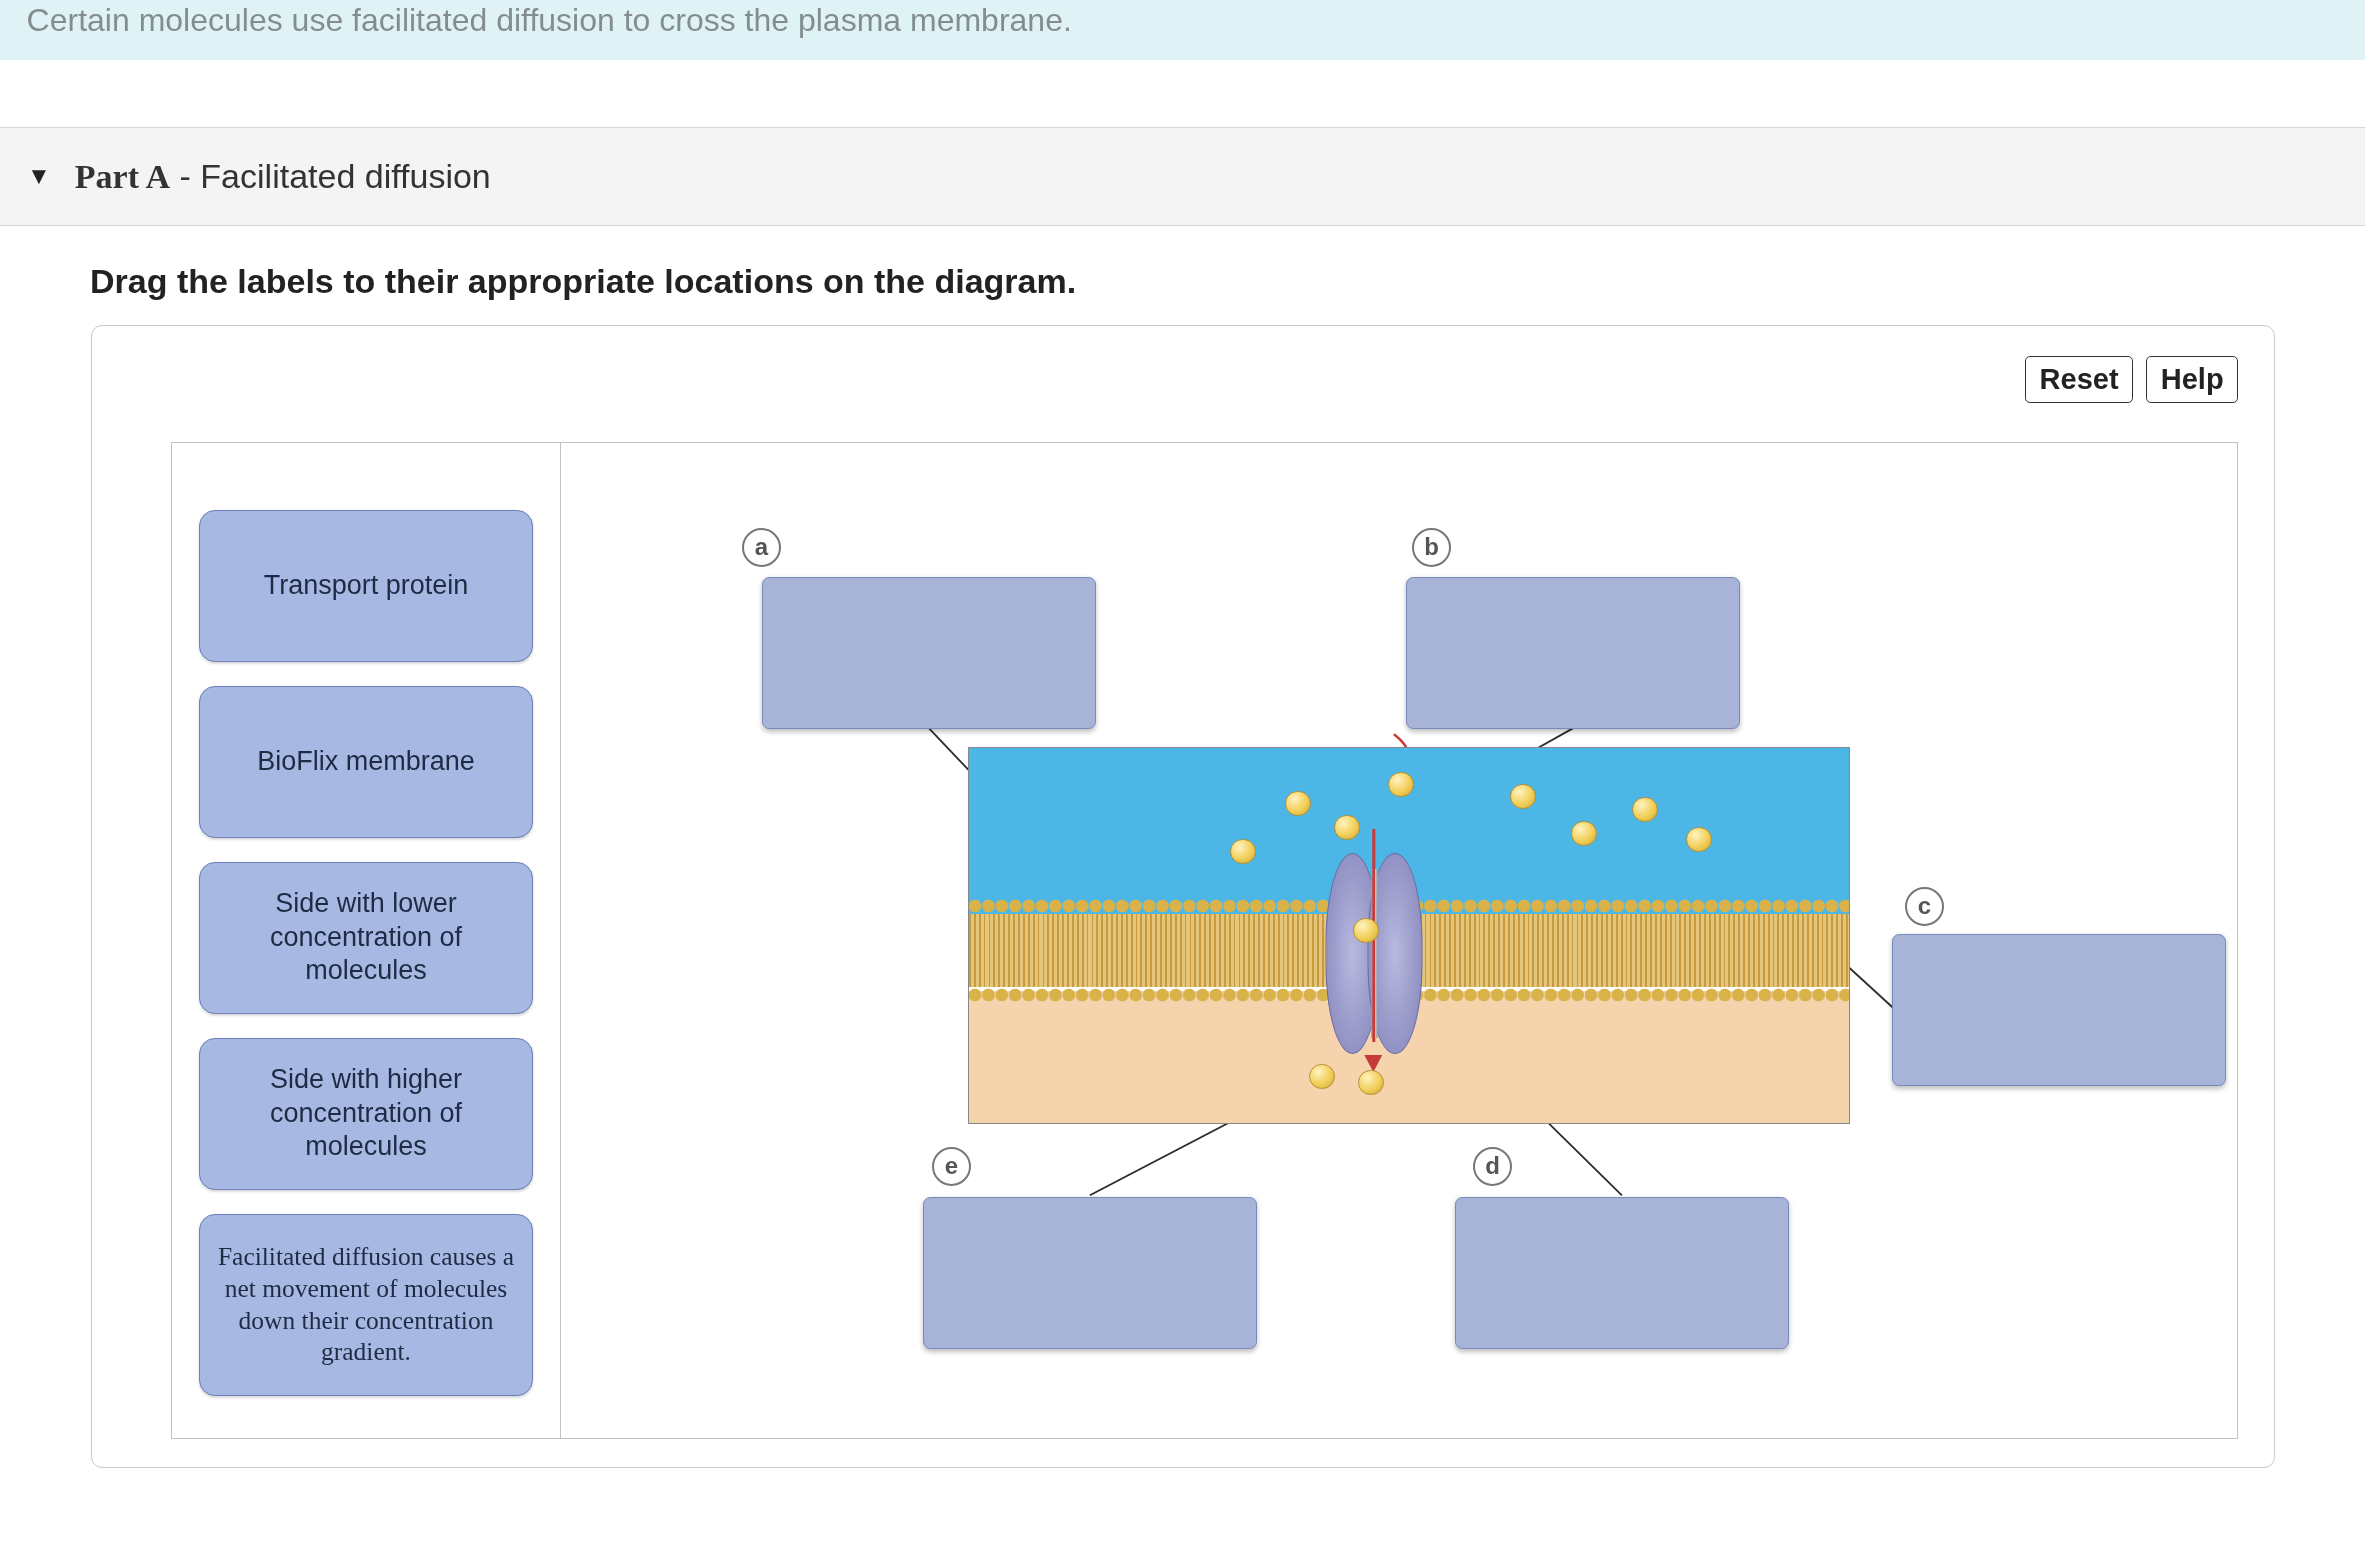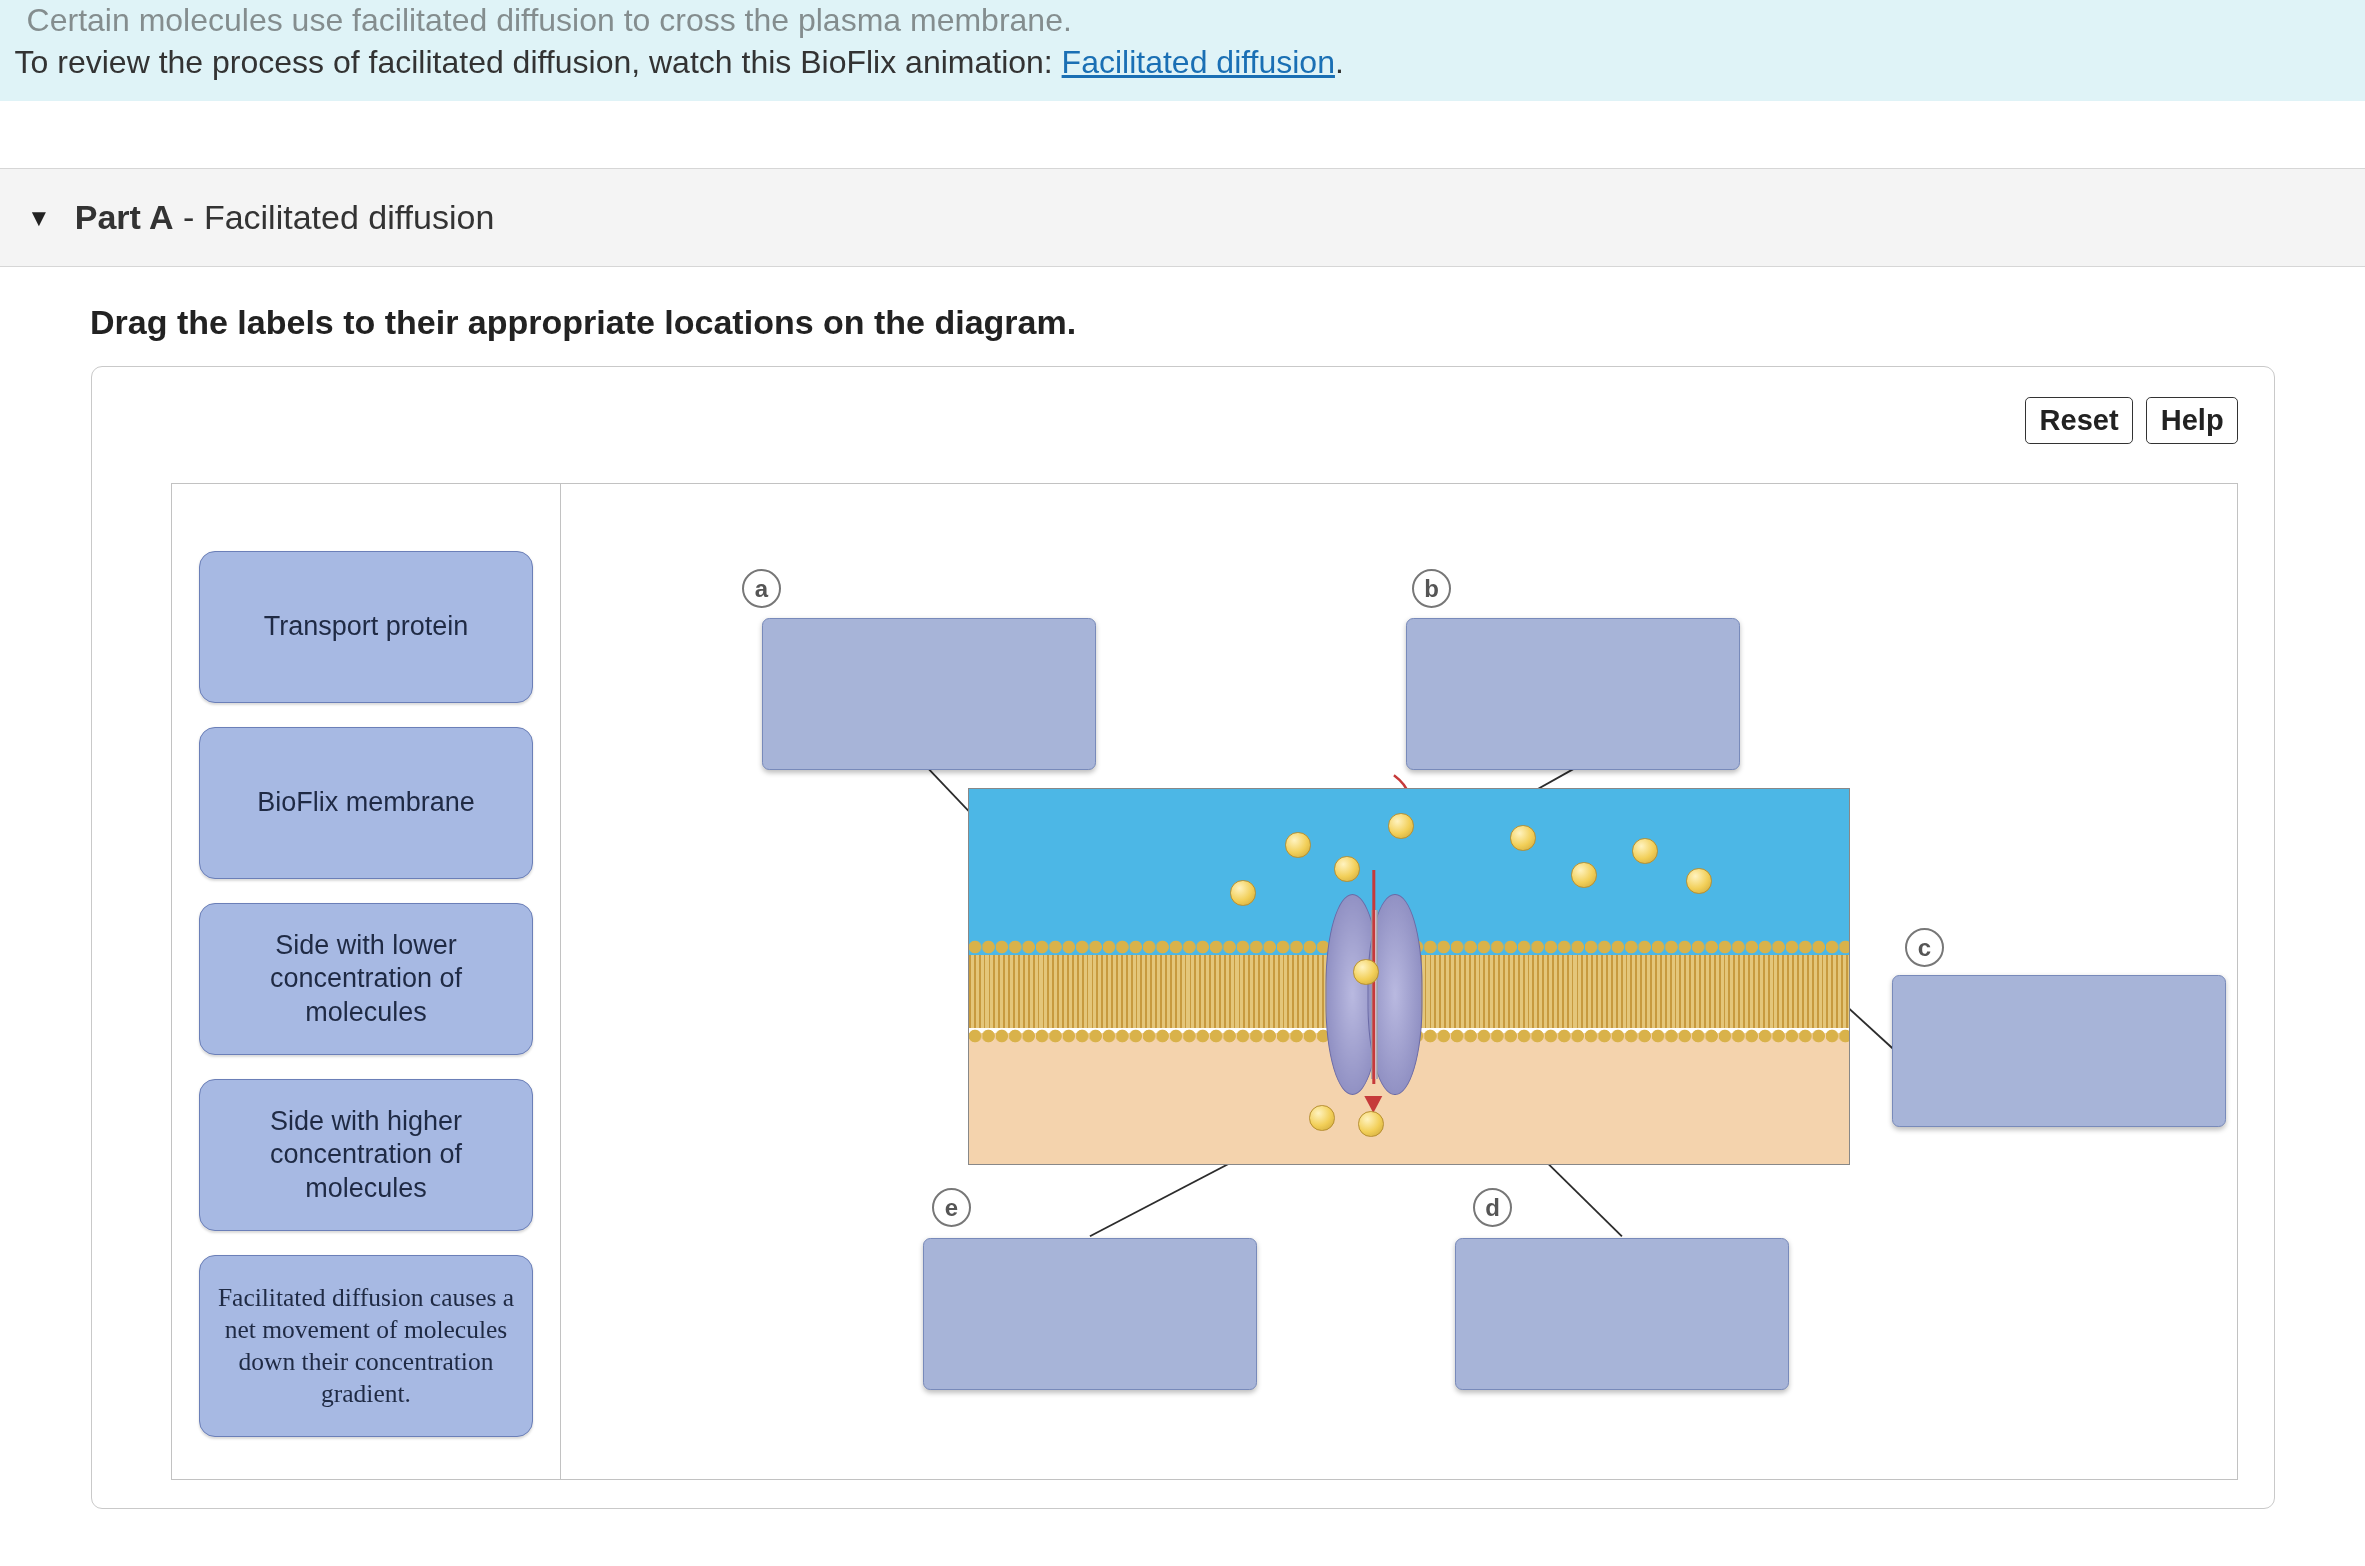--- a/index.html
+++ b/index.html
@@ -20,21 +20,21 @@
     border-bottom: 0.6px solid #d6d6d6;
     background: #f4f4f4;
     padding: 29px 27px 29px 27px;
     display: flex;
     align-items: center;
     gap: 24px;
     margin-top: 67px;
   }
   .collapse-caret { font-size: 24px; line-height: 1; color: #222; }
   .part-title { font-size: 34px; font-weight: 400; }
-  .part-title .bold { font-weight: 700; }
+  .part-title .bold { font-weight: 700; font-family: Liberation Serif, serif; }
 
   .instruction {
     font-size: 34px;
     font-weight: 700;
     padding: 36px 0 24px 90px;
     color: #222;
   }
 
   .activity-frame {
     margin: 0 91px 0 91px;
@@ -190,23 +190,20 @@
 
   
   svg.pointers { position:absolute; left:0; top:0; width:100%; height:100%; pointer-events:none; }
   svg.pointers line { stroke:#2c2c2c; stroke-width:3; }
 </style>
 </head>
 <body>
 
 <div class="intro-banner">
   <div class="line1">Certain molecules use facilitated diffusion to cross the plasma membrane.</div>
-  <div class="line2">
-    <span>To review the process of facilitated diffusion, watch this BioFlix animation: </span><a href="#">Facilitated diffusion</a><span>.</span>
-  </div>
 </div>
 
 <div class="part-header">
   <span class="collapse-caret">▼</span>
   <span class="part-title">
     <span class="bold">Part A</span><span> - </span><span>Facilitated diffusion</span>
   </span>
 </div>
 
 <div class="instruction">Drag the labels to their appropriate locations on the diagram.</div>

